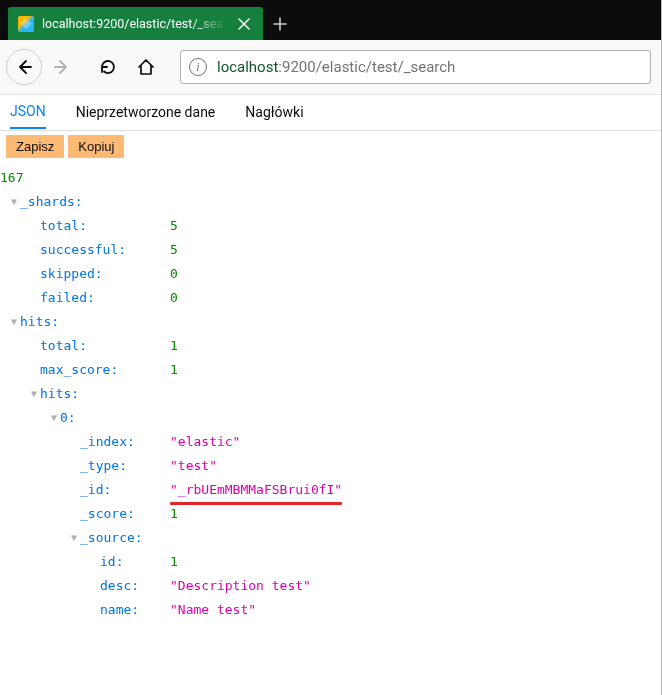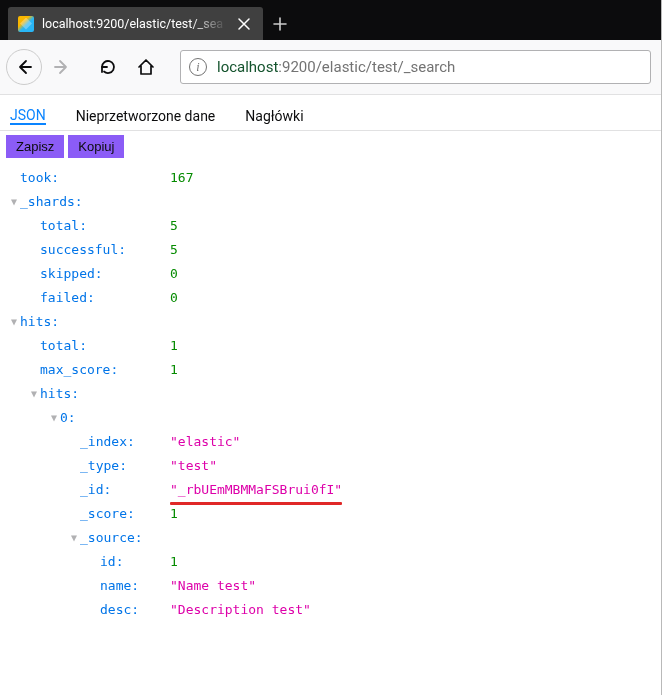--- a/index.html
+++ b/index.html
@@ -14,21 +14,21 @@
   }
   
   .tab-strip {
     background: #0c0c0d;
     height: 40px;
     display: flex;
     align-items: flex-end;
     padding-left: 8px;
   }
   .tab {
-    background: #404040;
+    background: #15803d;
     color: #fff;
     height: 33px;
     width: 255px;
     display: flex;
     align-items: center;
     padding: 0 10px;
     font-size: 12.5px;
     position: relative;
     gap: 8px;
     border-top-left-radius: 3px;
@@ -119,35 +119,36 @@
     display:flex;
     align-items:center;
     padding: 6px 10px 0 10px;
     gap: 30px;
     border-bottom: 1px solid #e1e1e2;
     font-size: 14px;
     height: 36px;
   }
   .subtab {
     color:#0c0c0d;
+    padding-bottom: 8px;
     cursor:pointer;
   }
   .subtab.active {
     color:#0a84ff;
     border-bottom: 2px solid #0a84ff;
     margin-bottom:-1px;
   }
   
   .actions {
     display:flex;
     padding: 4px 6px;
     gap:4px;
   }
   .action-btn {
-    background:#8b5cf6;
+    background:#fdba74;
     border:none;
     padding:4px 10px;
     font-size:13px;
     cursor:pointer;
     color:#0c0c0d;
   }
   
   .json-viewer {
     font-family: "Consolas", "Menlo", monospace;
     font-size: 13px;
@@ -246,24 +247,20 @@
 </div>
 
 <div class="actions">
   <button class="action-btn">Zapisz</button>
   <button class="action-btn">Kopiuj</button>
 </div>
 
 <div class="json-viewer">
 
   <div class="row">
-    <span class="keycell">
-        <span class="indent" style="width:20px"></span>
-        <span class="key">took:</span>
-      </span>
     <span class="valcell num">167</span>
   </div>
 
 
   <div class="row">
     <span class="keycell">
         <span class="indent" style="width:8px"></span>
         <span class="twisty">▼</span>
         <span class="key expandable">_shards:</span>
       </span>
@@ -374,25 +371,25 @@
   <div class="row">
     <span class="keycell">
         <span class="indent" style="width:100px"></span>
         <span class="key">id:</span>
       </span>
     <span class="valcell num">1</span>
   </div>
   <div class="row">
     <span class="keycell">
         <span class="indent" style="width:100px"></span>
+        <span class="key">desc:</span>
+      </span>
+    <span class="valcell str">"Description test"</span>
+  </div>
+  <div class="row">
+    <span class="keycell">
+        <span class="indent" style="width:100px"></span>
         <span class="key">name:</span>
       </span>
     <span class="valcell str">"Name test"</span>
   </div>
-  <div class="row">
-    <span class="keycell">
-        <span class="indent" style="width:100px"></span>
-        <span class="key">desc:</span>
-      </span>
-    <span class="valcell str">"Description test"</span>
-  </div>
 
 </div>
 
 </body></html>

